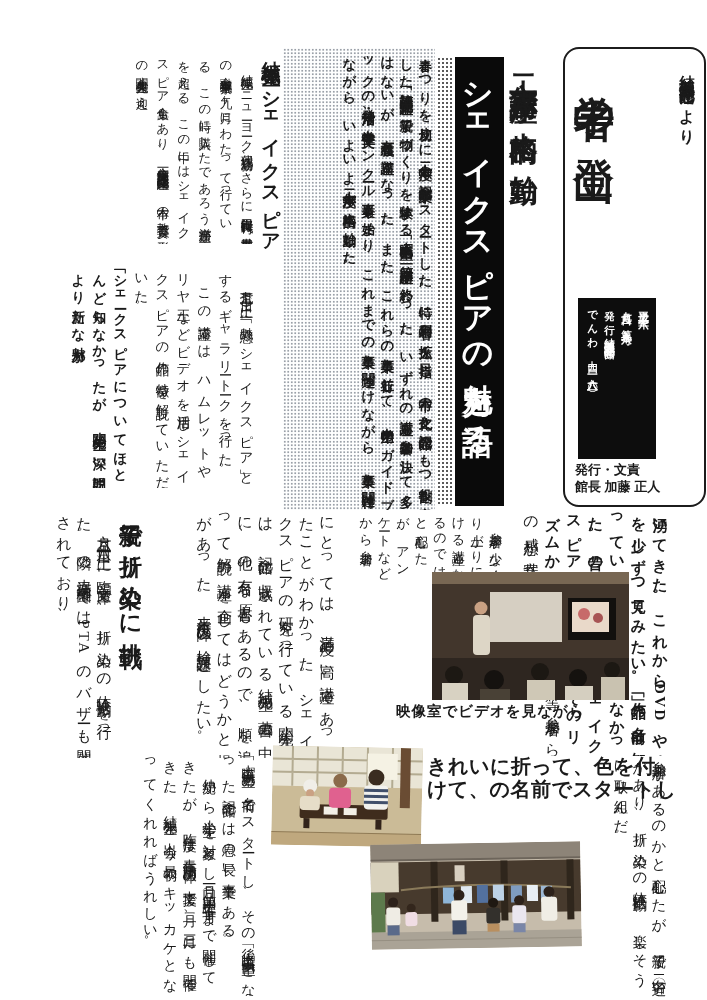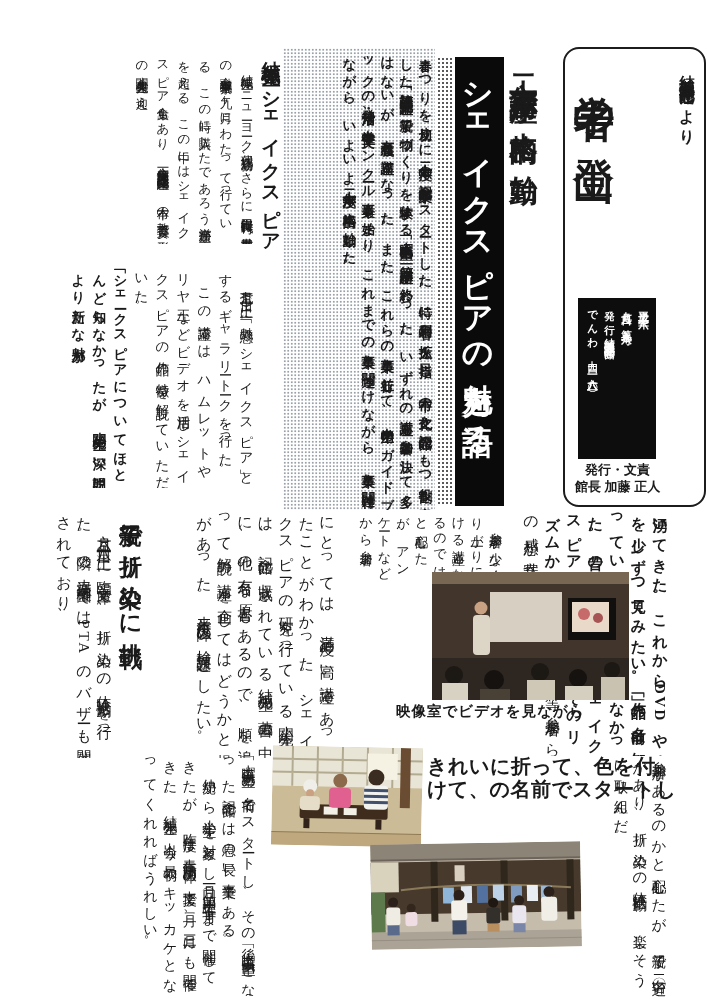--- a/index.html
+++ b/index.html
@@ -18,21 +18,21 @@
   #newsletter-name{right:7px;top:14px;height:272px;font-size:15.5px;font-weight:bold;
       letter-spacing:2px;font-family:"Liberation Sans","DejaVu Sans",sans-serif;}
   #calligraphy{left:2px;top:14px;height:268px;font-size:41px;font-weight:bold;
       letter-spacing:5px;transform:rotate(.4deg);font-family:"DejaVu Serif",serif;}
   #issue-box{position:absolute;left:13px;top:249px;width:78px;height:161px;background:#0d0d0d;}
   #issue-lines{right:4px;top:5px;height:151px;width:70px;color:#fff;font-size:10.5px;
       font-weight:bold;line-height:17px;letter-spacing:1.5px;
       font-family:"Liberation Sans","DejaVu Sans",sans-serif;}
   #publisher{position:absolute;left:10px;top:412px;font-size:13px;font-weight:bold;
       line-height:17px;font-family:"Liberation Sans","DejaVu Sans",sans-serif;}
-  #publisher p{margin:0;text-align:center;}
+  #publisher p{margin:0;}
 
   
   #kicker{left:504px;top:54px;height:452px;font-size:28px;font-weight:600;letter-spacing:3px;
       font-family:"Liberation Sans","DejaVu Sans",sans-serif;}
   #headline-bar{position:absolute;left:455px;top:57px;width:49px;height:449px;background:#0a0a0a;}
   #headline-text{right:6px;top:4px;height:441px;color:#fff;font-size:31px;font-weight:bold;
       letter-spacing:2px;font-family:"Liberation Sans","DejaVu Sans",sans-serif;}
   #headline-dots{position:absolute;left:437px;top:57px;width:15px;height:449px;
       background-image:radial-gradient(circle,#5a5a5a 1.2px,transparent 1.4px);
       background-size:4px 4px;}

